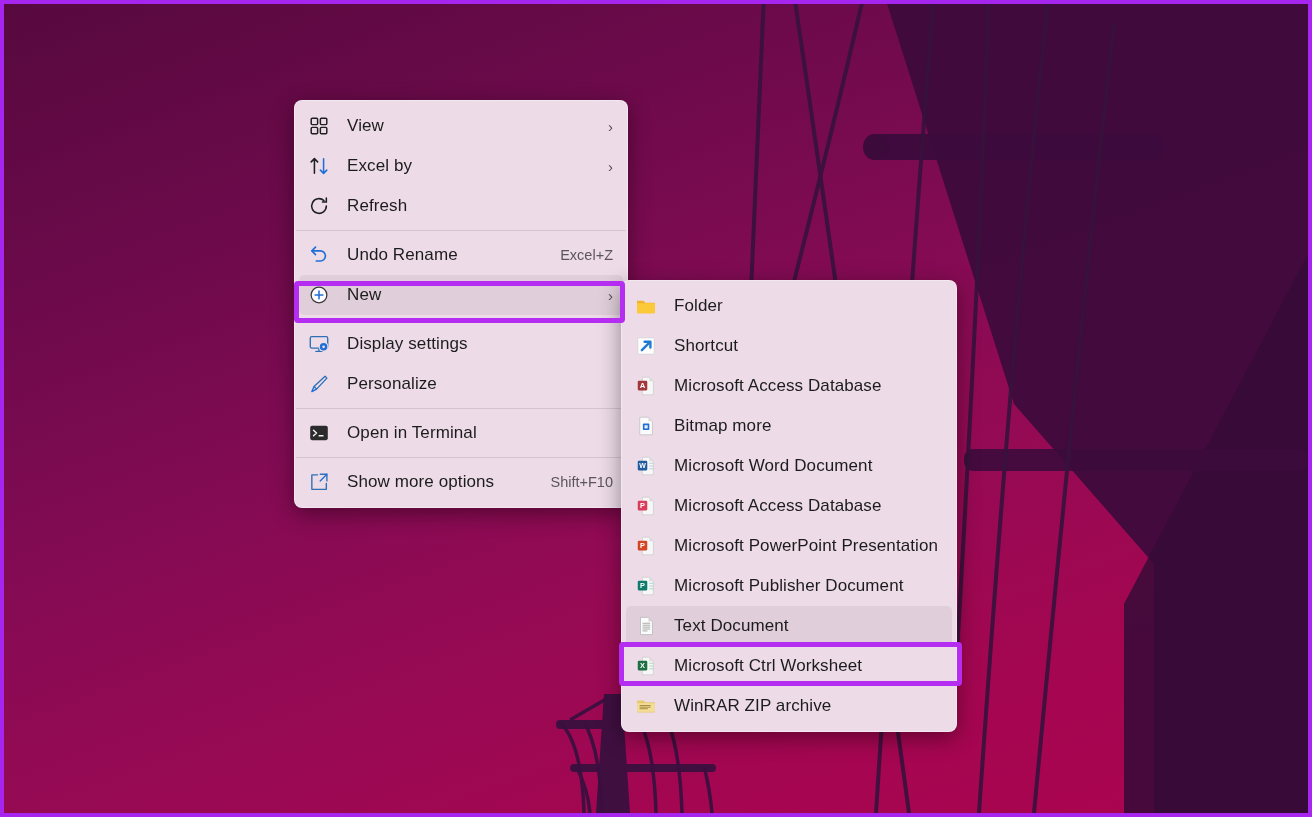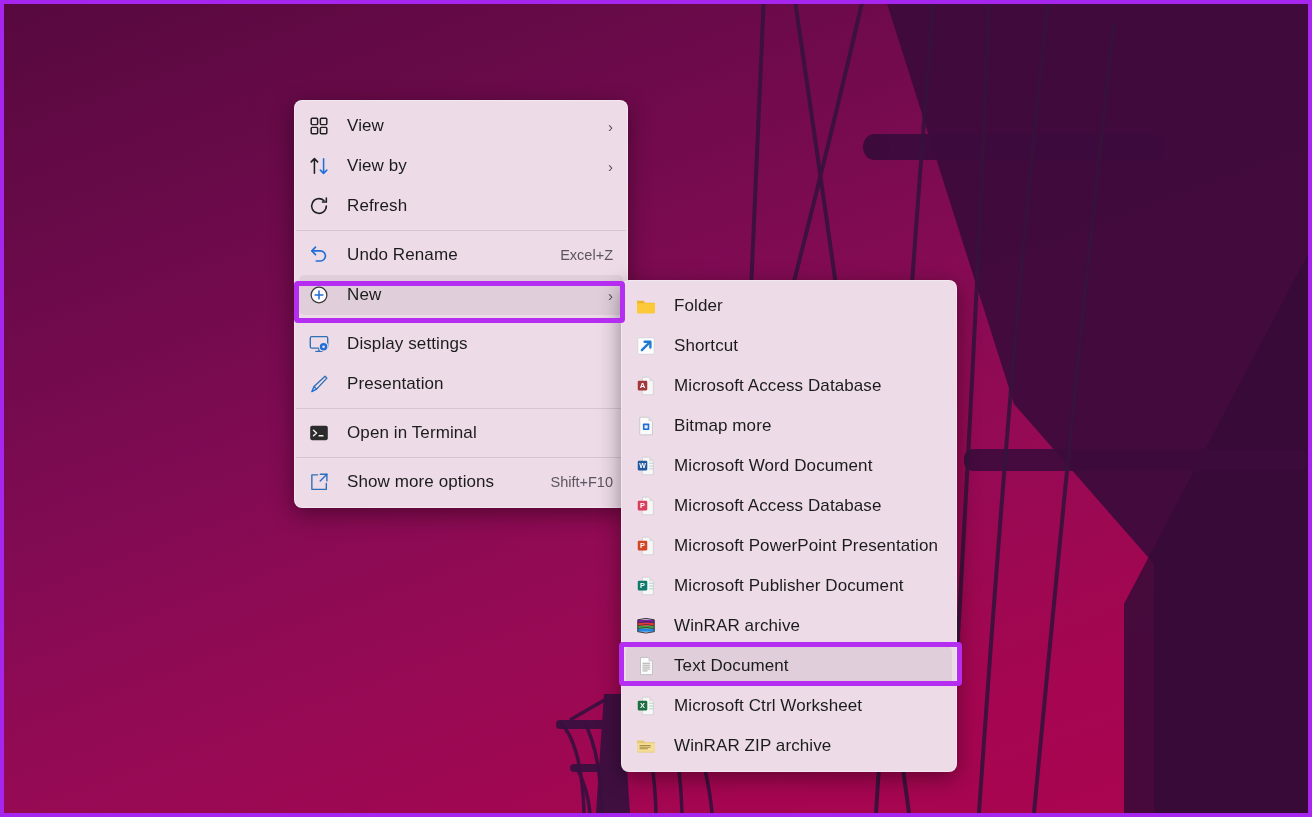--- a/index.html
+++ b/index.html
@@ -168,21 +168,21 @@
       </div>
       <div class="mi">
         <span class="ico">
           <svg width="22" height="22" viewBox="0 0 24 24">
             <g fill="none" stroke-width="1.7" stroke-linecap="round" stroke-linejoin="round">
               <path d="M7 20 V4 M3.5 7.5 L7 4 L10.5 7.5" stroke="#1f1f1f"></path>
               <path d="M17 4 V20 M13.5 16.5 L17 20 L20.5 16.5" stroke="#1f6fd6"></path>
             </g>
           </svg>
         </span>
-        <span class="lbl">View by</span>
+        <span class="lbl">Excel by</span>
         <span class="chev">›</span>
       </div>
       <div class="mi">
         <span class="ico">
           <svg width="22" height="22" viewBox="0 0 24 24">
             <g fill="none" stroke="#1f1f1f" stroke-width="1.7" stroke-linecap="round">
               <path d="M20 12 a8 8 0 1 1 -2.6 -5.9"></path>
               <path d="M20 3.4 V7.6 H15.8"></path>
             </g>
           </svg>
@@ -232,21 +232,21 @@
       </div>
       <div class="mi">
         <span class="ico">
           <svg width="22" height="22" viewBox="0 0 24 24">
             <g fill="none" stroke="#2f6fb5" stroke-width="1.5" stroke-linejoin="round">
               <path d="M18.6 3.6 L20.6 5.6 L9.4 17.6 L6.6 14.8 Z"></path>
               <path d="M6.6 14.8 L4.2 20.2 L9.4 17.6" stroke="#1f6fd6"></path>
             </g>
           </svg>
         </span>
-        <span class="lbl">Presentation</span>
+        <span class="lbl">Personalize</span>
       </div>
       <div class="sep"></div>
       <div class="mi">
         <span class="ico">
           <svg width="22" height="22" viewBox="0 0 24 24">
             <g>
               <rect x="2.4" y="4.2" width="19.2" height="15.6" rx="2" fill="#2b2b2b"></rect>
               <path d="M6 9 L9.3 12 L6 15" fill="none" stroke="#f3f3f3" stroke-width="1.6" stroke-linecap="round" stroke-linejoin="round"></path>
               <rect x="11.4" y="14.2" width="5.6" height="1.7" rx="0.7" fill="#f3f3f3"></rect>
             </g>
@@ -366,35 +366,20 @@
             <g>
               <path d="M8 2.4 h7.6 l4.4 4.4 v14.8 h-12 Z" fill="#f7f7f7" stroke="#c9c9c9" stroke-width="0.8"></path>
               <path d="M15.6 2.4 l4.4 4.4 h-4.4 Z" fill="#dcdcdc"></path>
               <path d="M15.6 9 h4.4 M15.6 12 h4.4 M15.6 15 h4.4" stroke="#9fd2cb" stroke-width="1"></path>
               <rect x="3" y="6.4" width="10.4" height="10.4" rx="1.2" fill="#0f7b6c"></rect>
               <text x="8.2" y="14.6" font-size="8" font-weight="bold" fill="#ffffff" text-anchor="middle" font-family="Liberation Sans, sans-serif">P</text>
             </g>
           </svg>
         </span>
         <span class="lbl">Microsoft Publisher Document</span>
-      </div>
-      <div class="mi">
-        <span class="ico">
-          <svg width="22" height="22" viewBox="0 0 24 24">
-            <g>
-              <rect x="3" y="5.2" width="18" height="3.4" rx="1" fill="#7b1fa2"></rect>
-              <rect x="3" y="8.6" width="18" height="3.2" fill="#e53935"></rect>
-              <rect x="3" y="11.8" width="18" height="3.2" fill="#43a047"></rect>
-              <rect x="3" y="15" width="18" height="3.2" fill="#1e88e5"></rect>
-              <path d="M3 5.2 q9 -3 18 0 v13 q-9 3 -18 0 Z" fill="none" stroke="#2b2b2b" stroke-width="1"></path>
-              <path d="M3 8.6 q9 -3 18 0 M3 11.8 q9 -3 18 0 M3 15 q9 -3 18 0" stroke="#2b2b2b" stroke-width="0.7" fill="none"></path>
-            </g>
-          </svg>
-        </span>
-        <span class="lbl">WinRAR archive</span>
       </div>
       <div class="mi selected">
         <span class="ico">
           <svg width="22" height="22" viewBox="0 0 24 24">
             <g>
               <path d="M6 2.6 h8.6 l4.4 4.4 v14.4 h-13 Z" fill="#fcfcfc" stroke="#b8b8b8" stroke-width="0.9"></path>
               <path d="M14.6 2.6 l4.4 4.4 h-4.4 Z" fill="#d8d8d8"></path>
               <g stroke="#9a9a9a" stroke-width="0.9">
                 <path d="M8.2 9 h8.4"></path>
                 <path d="M8.2 11.1 h8.4"></path>

